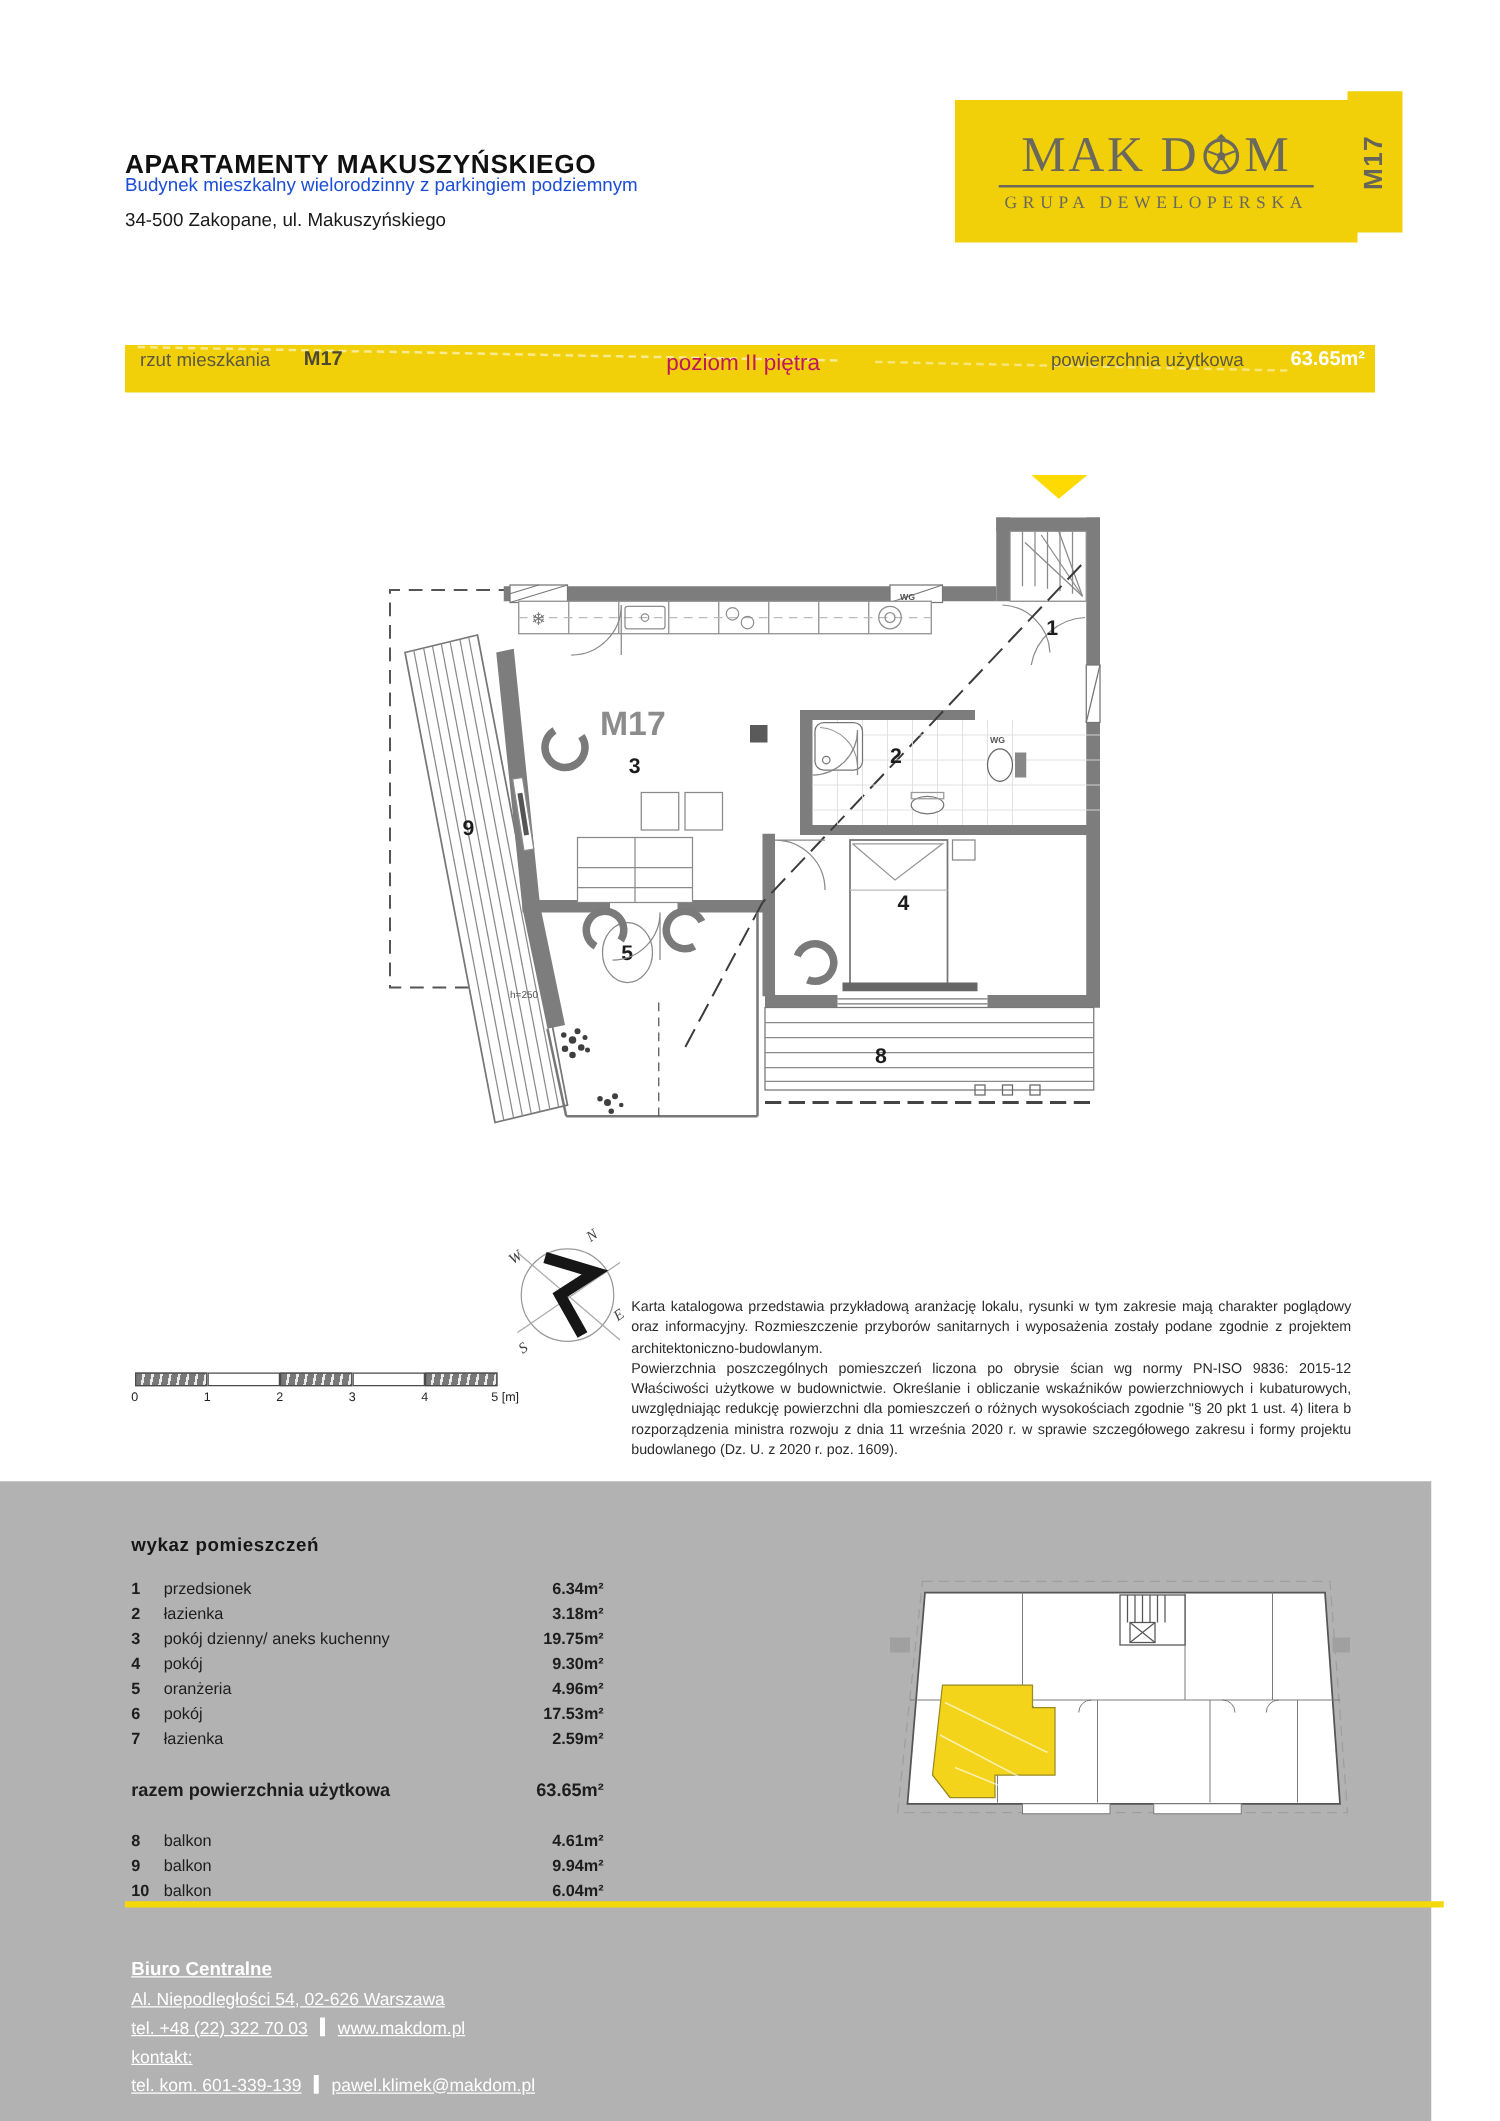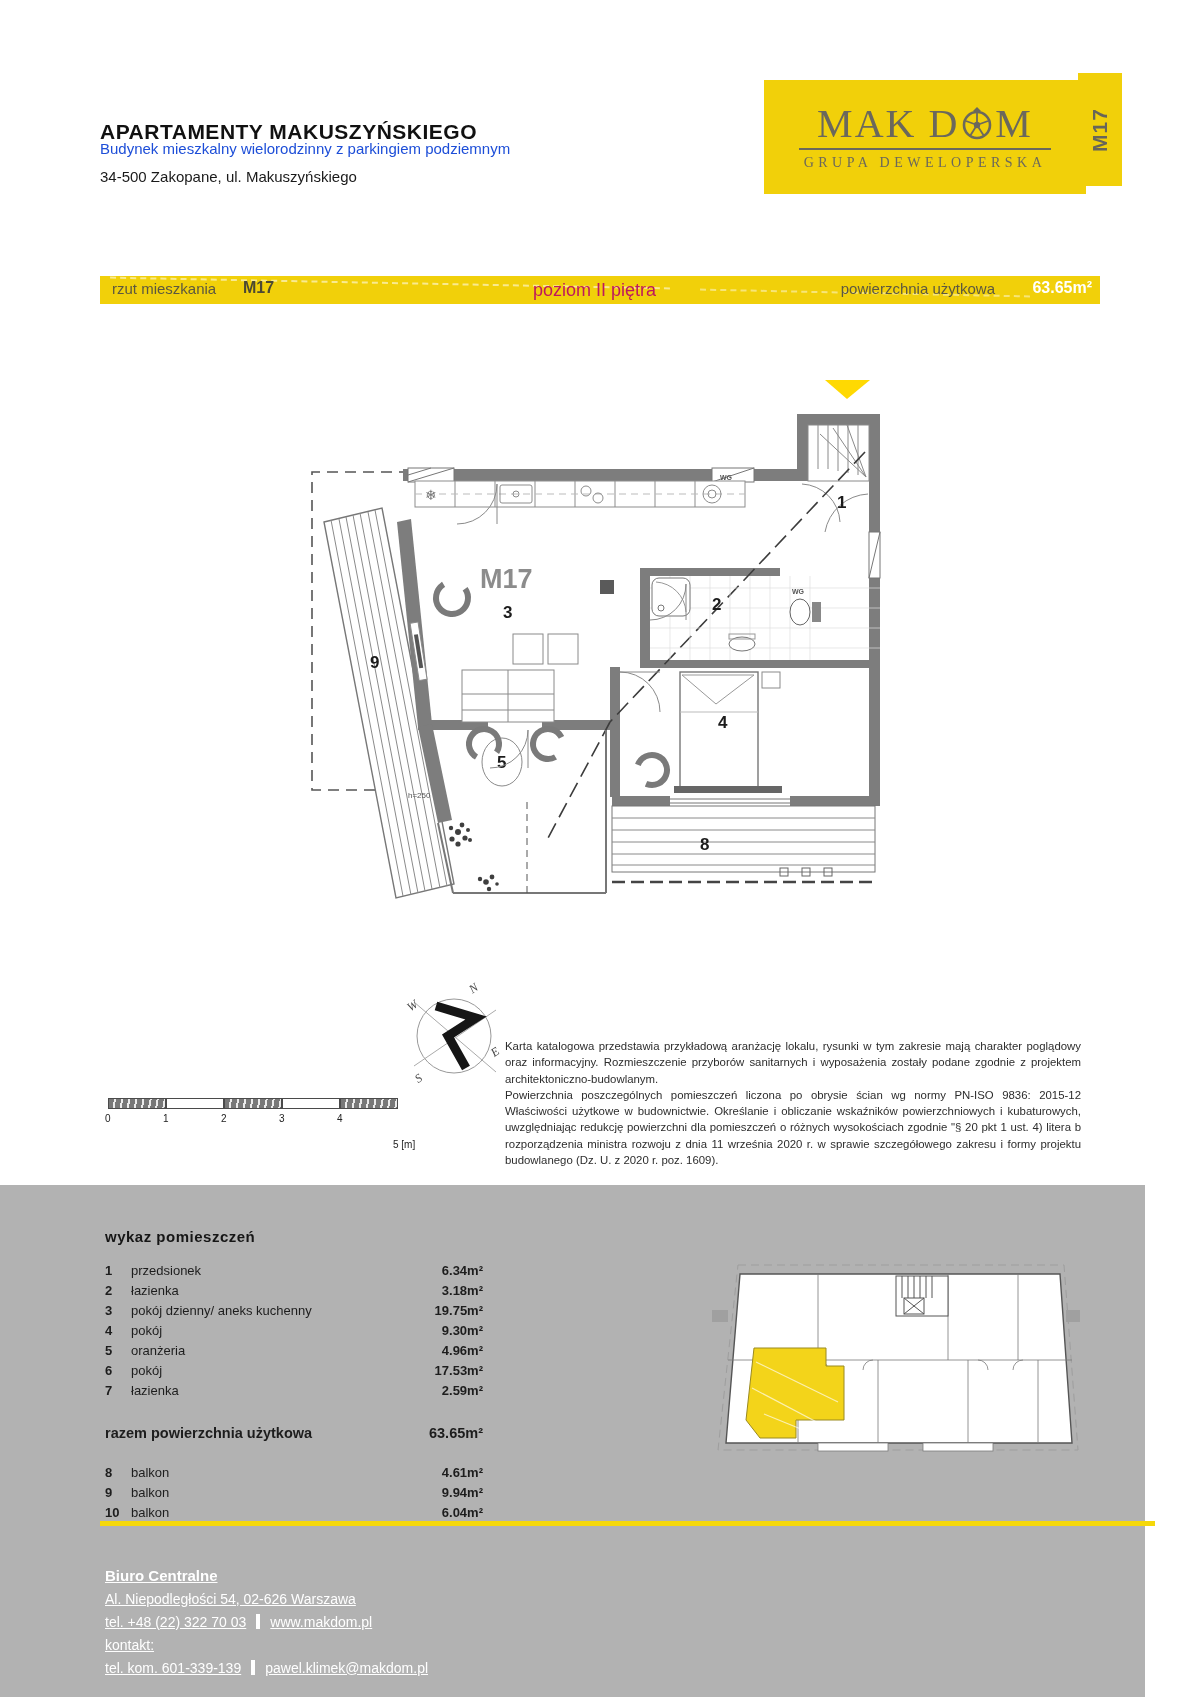--- a/index.html
+++ b/index.html
@@ -28,21 +28,21 @@
   }
   .unit-tab {
     left:1078px; top:73px; width:44px; height:113px; background:#f1d00a;
     display:flex; align-items:center; justify-content:center;
   }
   .unit-tab span {
     transform:rotate(-90deg); font-weight:bold; font-size:21px; color:#67655a; letter-spacing:1px;
   }
 
   
-  .info-bar { left:100px; top:276px; width:1000px; height:28px; background:#f1d00a; overflow:hidden;text-align:center; }
+  .info-bar { left:100px; top:276px; width:1000px; height:38px; background:#f1d00a; overflow:hidden;text-align:center; }
   .info-bar .deco1 { position:absolute; left:10px; top:6px; width:560px; border-top:2px dashed rgba(255,255,255,.55); transform:rotate(1.1deg); }
   .info-bar .deco2 { position:absolute; left:600px; top:16px; width:330px; border-top:2px dashed rgba(255,255,255,.45); transform:rotate(1.2deg); }
   .ib-plan  { position:absolute; left:12px;  top:4px; font-size:15px; color:#5c5840; }
   .ib-unit  { position:absolute; left:143px; top:3px; font-size:16px; font-weight:bold; color:#4c4933; }
   .ib-level { position:absolute; left:433px; top:4px; font-size:18px; color:#be185d; }
   .ib-area-label { position:absolute; right:105px; top:4px; font-size:15px; color:#5c5840;margin-left:16px; }
   .ib-area-value { position:absolute; right:8px;  top:3px; font-size:16px; font-weight:bold; color:#ffffff; }
 
   
   .plan { left:280px; top:372px; width:610px; height:532px; }
@@ -340,21 +340,21 @@
     <div class="sb-seg sb-dark" style="left:0;"></div>
     <div class="sb-seg sb-light" style="left:58px;"></div>
     <div class="sb-seg sb-dark" style="left:116px;"></div>
     <div class="sb-seg sb-light" style="left:174px;"></div>
     <div class="sb-seg sb-dark" style="left:232px;"></div>
     <span class="sb-tick" style="left:-3px;">0</span>
     <span class="sb-tick" style="left:55px;">1</span>
     <span class="sb-tick" style="left:113px;">2</span>
     <span class="sb-tick" style="left:171px;">3</span>
     <span class="sb-tick" style="left:229px;">4</span>
-    <span class="sb-tick" style="left:285px;margin-top:26px;">5 [m]</span>
+    <span class="sb-tick" style="left:285px;">5 [m]</span>
   </div>
 
   <div class="abs compass">
     <svg viewBox="0 0 96 108" width="96" height="108">
       <circle cx="48" cy="56" r="37" fill="none" stroke="#999"></circle>
       <line x1="8" y1="22" x2="90" y2="92" stroke="#aaa"></line>
       <line x1="90" y1="30" x2="8" y2="86" stroke="#aaa"></line>
       <path d="M30,26 L70,38 L42,56 L60,88" fill="none" stroke="#161616" stroke-width="9"></path>
       <text x="64" y="12" transform="rotate(-35 68 9)">N</text>
       <text x="2" y="30" transform="rotate(-35 6 27)">W</text>

